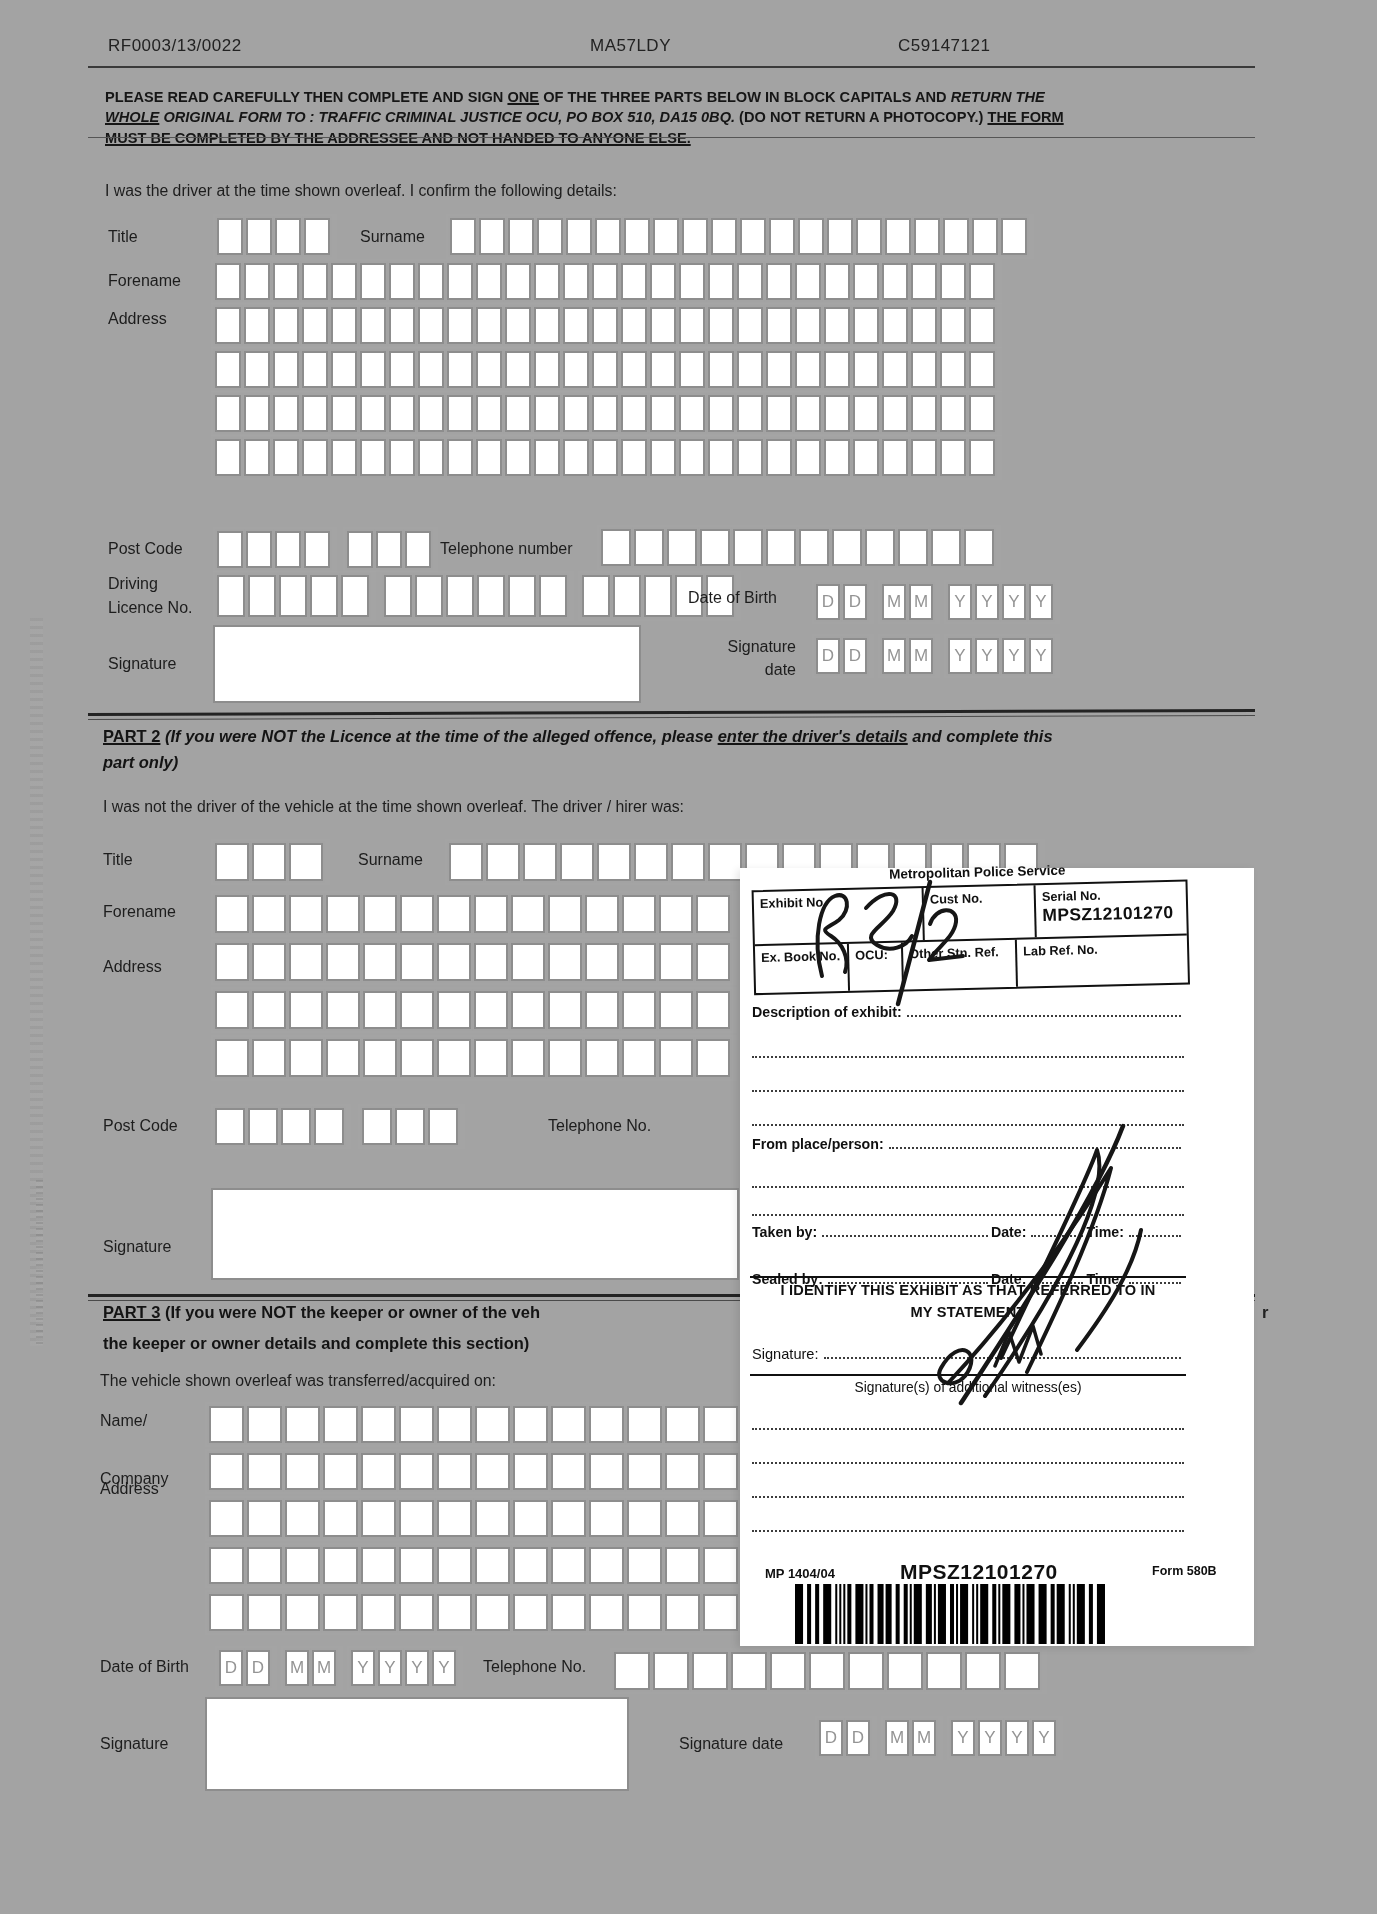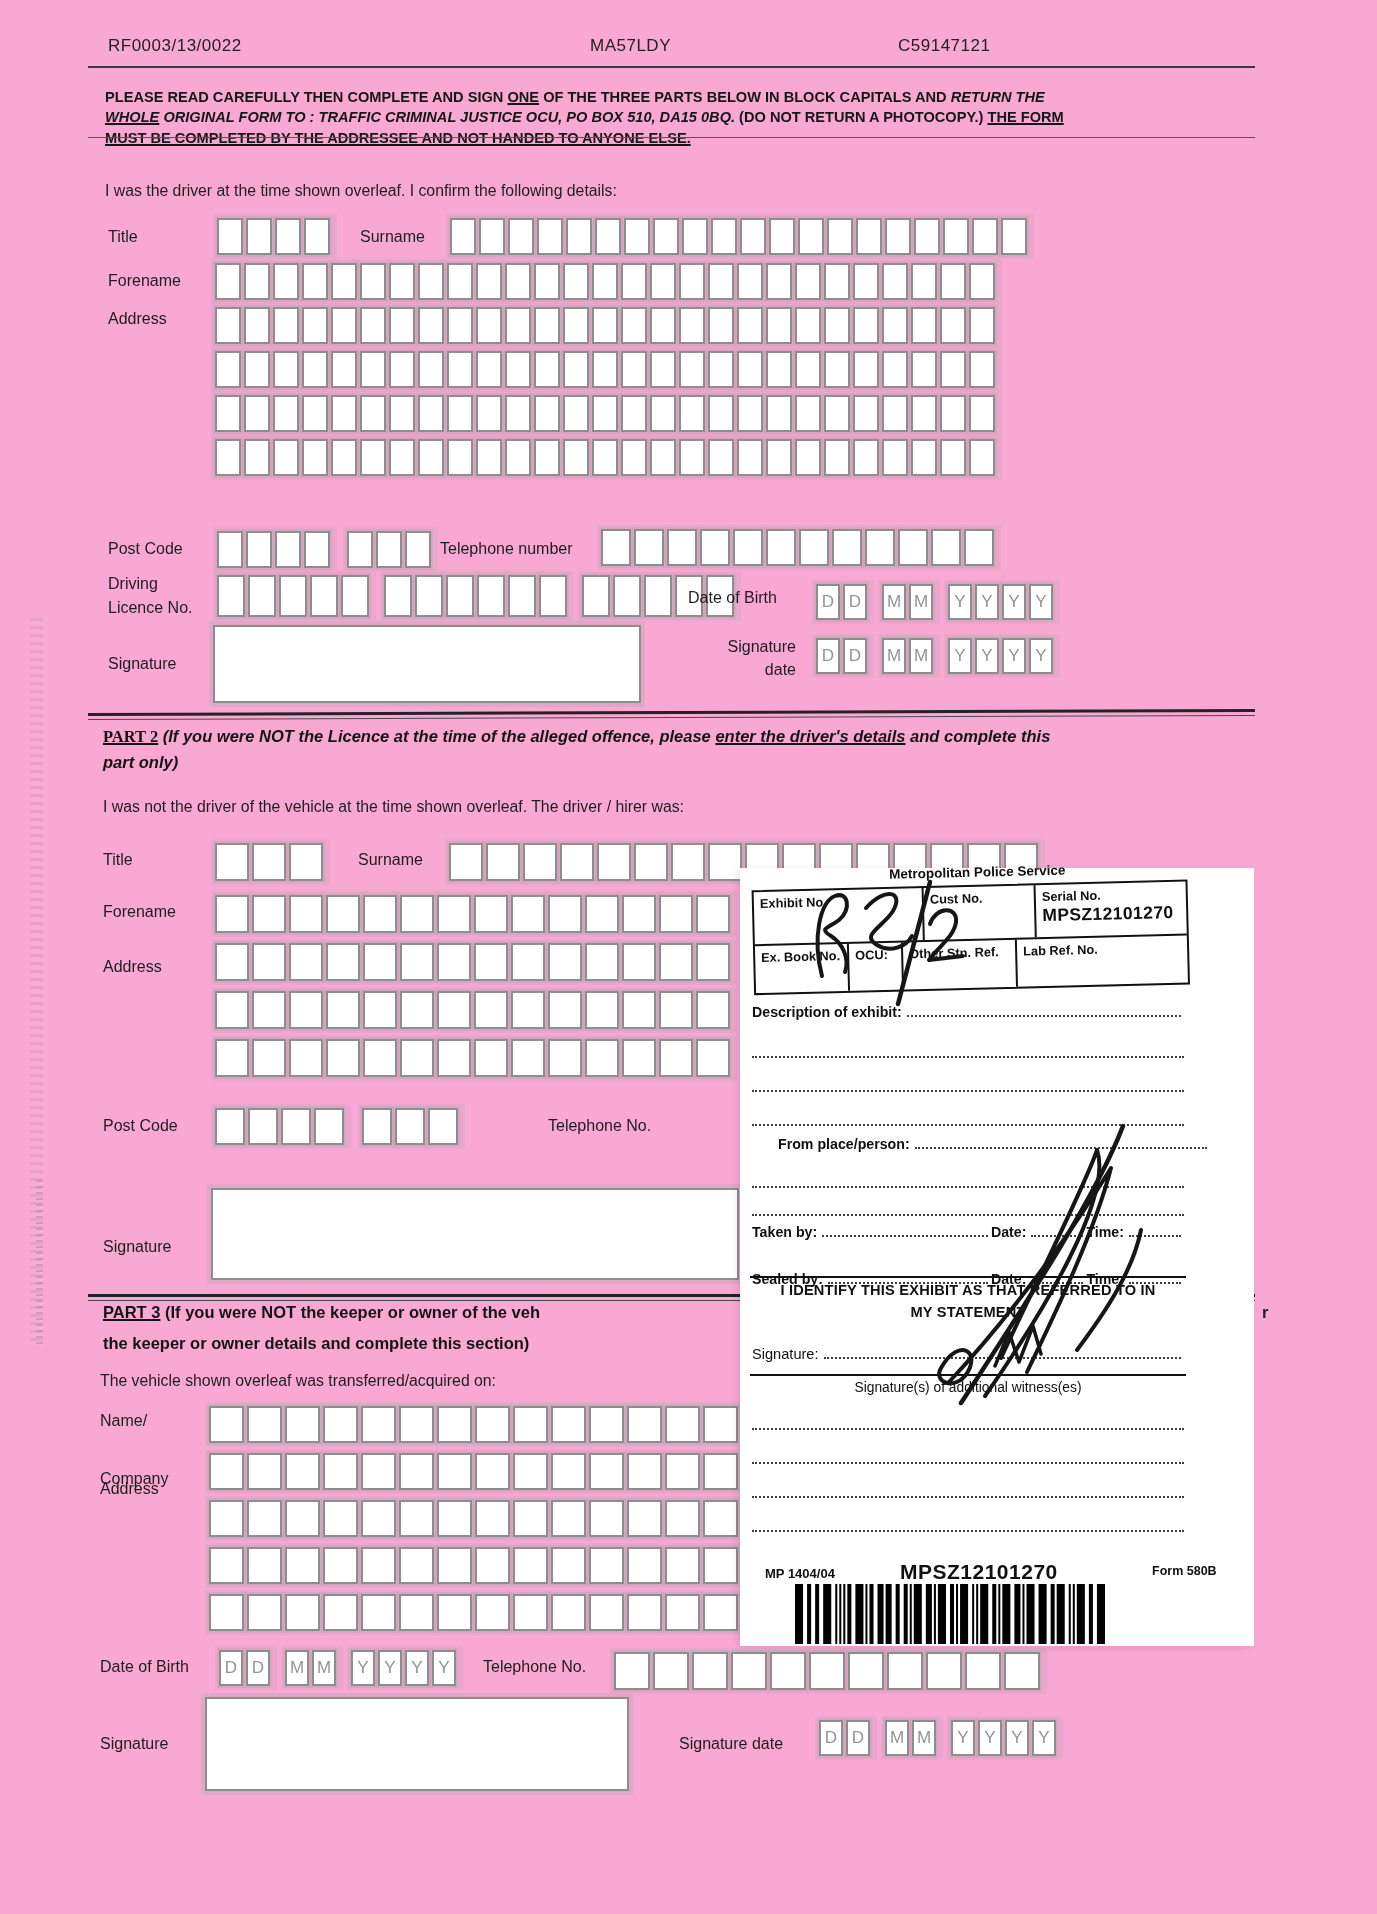--- a/index.html
+++ b/index.html
@@ -1,16 +1,16 @@
 <!DOCTYPE html>
 <html><head>
 <meta charset="utf-8">
 <style>
   html,body{margin:0;padding:0;background:#e8e8e8;}
-  .page{position:relative;width:1377px;height:1914px;background:#f9a8d4;overflow:hidden;
+  .page{position:relative;width:1377px;height:1914px;background:#a3a3a3;overflow:hidden;
         font-family:"Liberation Sans",sans-serif;color:#1b1b1b;}
   
   .refnum{position:absolute;top:36px;font-size:17px;letter-spacing:.5px;color:#222;}
   .hr{position:absolute;left:88px;width:1167px;border-top:2px solid #3a3a3a;}
   .hr.thin{border-top-width:1.5px;border-color:#555;}
   .sep{position:absolute;left:88px;width:1167px;height:3px;border-top:3px solid #232323;border-bottom:1.5px solid #4a4a4a;}
   
   .instructions{position:absolute;left:105px;top:72px;width:960px;font-size:14.6px;font-weight:700;
                 line-height:1.42;color:#161616;}
   .instructions .it{font-style:italic;}
@@ -338,21 +338,21 @@
     </div>
   <div class="boxrow b26" style="left:944px;top:634px;">
       <span class="cbox lbox">Y</span>
       <span class="cbox lbox">Y</span>
       <span class="cbox lbox">Y</span>
       <span class="cbox lbox">Y</span>
     </div>
 
   <div class="sep" style="top:711px;transform:rotate(-0.2deg);"></div>
   <div class="pheading" style="left:103px;top:724px;width:952px;font-style:italic;line-height:1.55;">
-    <span class="pnum" style="font-style:normal;font-family:Liberation Serif, serif;">PART 2</span><span> (If you were NOT the Licence at the time of the alleged offence, please </span><span class="pnum">enter the driver's details</span><span> and complete this part only)</span>
+    <span class="pnum" style="font-style:normal;">PART 2</span><span> (If you were NOT the Licence at the time of the alleged offence, please </span><span class="pnum">enter the driver's details</span><span> and complete this part only)</span>
   </div>
   <div class="intro" style="left:103px;top:798px;">I was not the driver of the vehicle at the time shown overleaf.  The driver / hirer was:</div>
 
   <span class="flabel" style="left:103px;top:851px;">Title</span>
   <div class="boxrow b37" style="left:211px;top:839px;">
       <span class="cbox"></span>
       <span class="cbox"></span>
       <span class="cbox"></span>
     </div>
   <span class="flabel" style="left:358px;top:851px;">Surname</span>
@@ -626,21 +626,21 @@
     </svg>
 
     <div class="exline" style="top:136px;">
       <span>Description of exhibit:</span>
         <span class="dotfill"></span>
     </div>
     <div class="dotline" style="top:188px;"></div>
     <div class="dotline" style="top:222px;"></div>
     <div class="dotline" style="top:256px;"></div>
 
-    <div class="exline" style="top:268px;margin-left:26px;">
+    <div class="exline" style="top:268px;">
       <span>From place/person:</span>
         <span class="dotfill"></span>
     </div>
     <div class="dotline" style="top:318px;"></div>
     <div class="dotline" style="top:346px;"></div>
 
     <div class="exline" style="top:356px;">
       <span>Taken by:</span>
         <span class="dotfill"></span>
         <span>Date:</span>

